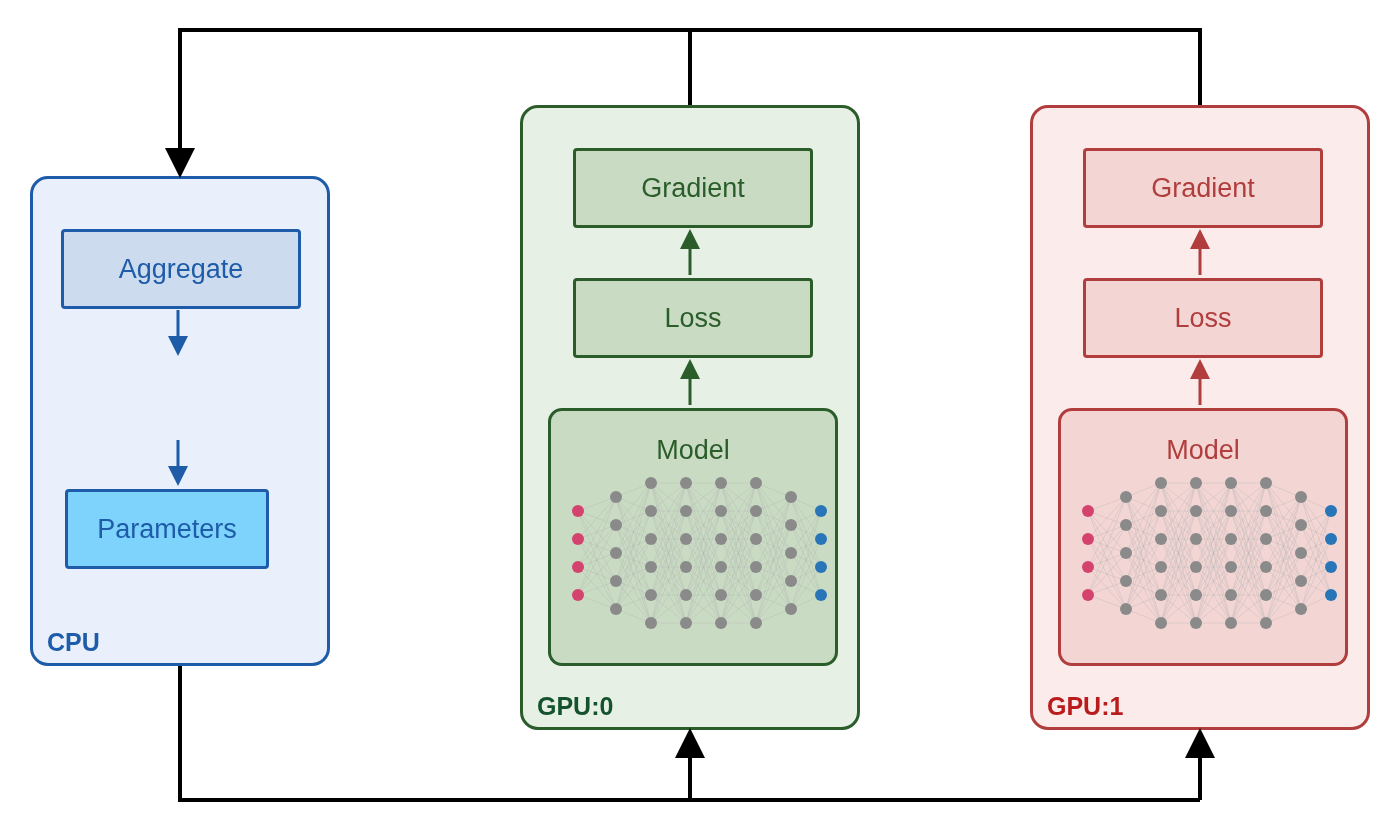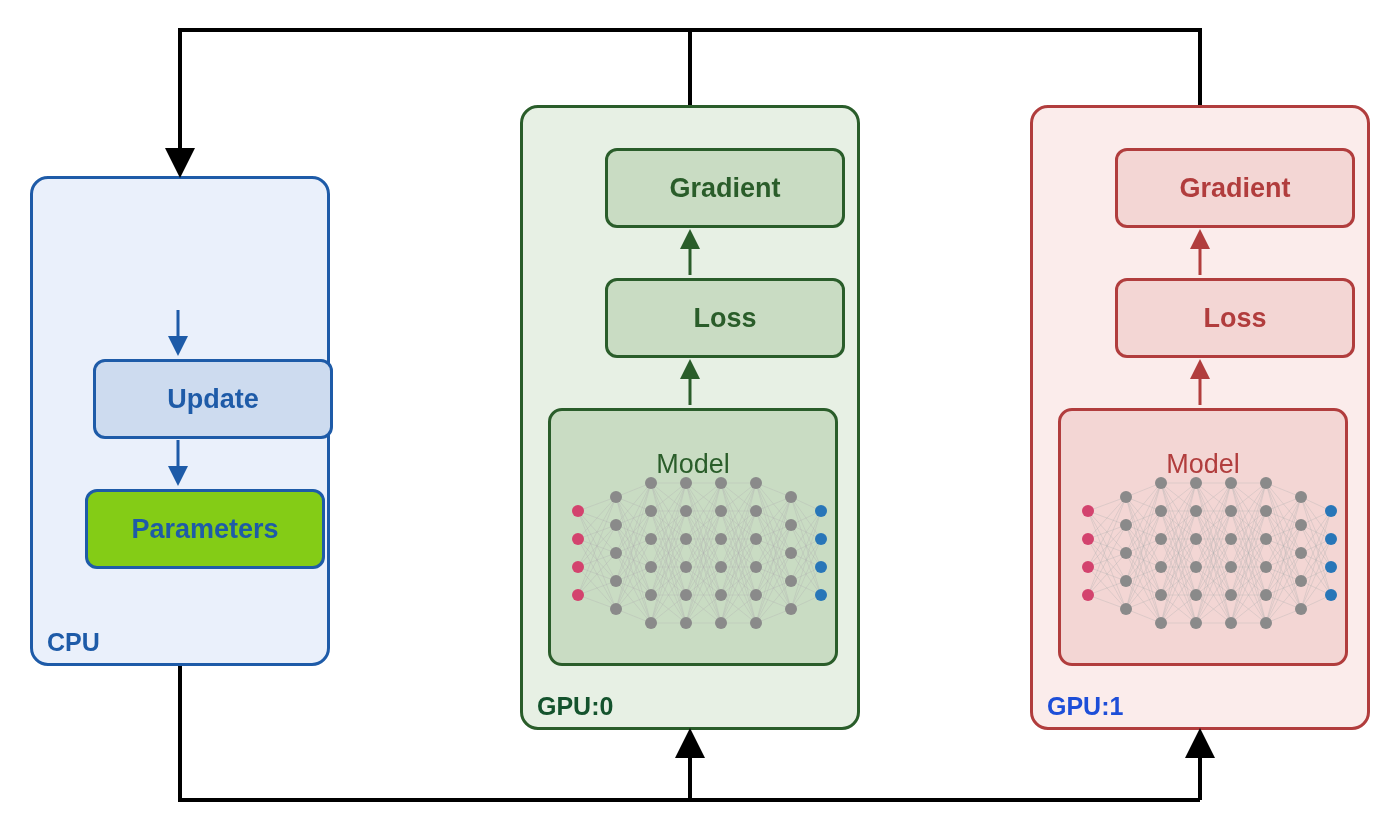--- a/index.html
+++ b/index.html
@@ -20,61 +20,59 @@
   .panel-label {
     position: absolute;
     bottom: 6px;
     left: 14px;
     font-size: 25px;
     font-weight: 700;
   }
   .block {
     position: absolute;
     border: 3px solid;
-    border-radius: 12px;
+    border-radius: 4px;
     display: flex;
     align-items: center;
     justify-content: center;
     font-size: 27px;
-    font-weight: 700;
-    margin-left: 32px;
+    font-weight: 400;
   }
   .model-block {
     position: absolute;
     border: 3px solid;
     border-radius: 14px;
   }
   .model-title {
     text-align: center;
     font-size: 27px;
     font-weight: 400;
-    padding-top: 6px;
-    margin-top: 32px;
+    padding-top: 24px;
   }
   svg.arrows {
     position: absolute;
     left: 0;
     top: 0;
     width: 1400px;
     height: 839px;
     pointer-events: none;
   }
   svg.nn {
     position: absolute;
   }
 </style>
 </head>
 <body>
 
 <div class="panel" style="left:30px; top:176px; width:300px; height:490px;
             border-color:#1e5ba8; background:#eaf0fb;">
-  <div class="block" style="left:28px; top:180px; width:240px; height:80px;
-              border-color:#1e5ba8; background:#cddbef; color:#1e5ba8;">Update</div>
-  <div class="block" style="left:20px; top:310px; width:240px; height:80px;
-              border-color:#1e5ba8; background:#84cc16; color:#1e5ba8;">Parameters</div>
+  <div class="block" style="left:28px; top:50px; width:240px; height:80px;
+              border-color:#1e5ba8; background:#cddbef; color:#1e5ba8;">Aggregate</div>
+  <div class="block" style="left:32px; top:310px; width:204px; height:80px;
+              border-color:#1e5ba8; background:#7dd3fc; color:#1e5ba8;">Parameters</div>
   <div class="panel-label" style="color:#1e5ba8;">CPU</div>
 </div>
 
 <div class="panel" style="left:520px; top:105px; width:340px; height:625px;
             border-color:#2a5d2a; background:#e7f0e4;">
   <div class="block" style="left:50px; top:40px; width:240px; height:80px;
               border-color:#2a5d2a; background:#c9dcc3; color:#2a5d2a;">Gradient</div>
   <div class="block" style="left:50px; top:170px; width:240px; height:80px;
               border-color:#2a5d2a; background:#c9dcc3; color:#2a5d2a;">Loss</div>
   <div class="model-block" style="left:25px; top:300px; width:290px; height:258px;
@@ -595,21 +593,21 @@
           <circle cx="235" cy="100" r="6" fill="#8a8a8a"></circle>
           <circle cx="235" cy="128" r="6" fill="#8a8a8a"></circle>
           <circle cx="235" cy="156" r="6" fill="#8a8a8a"></circle>
           <circle cx="265" cy="58" r="6" fill="#2876b8"></circle>
           <circle cx="265" cy="86" r="6" fill="#2876b8"></circle>
           <circle cx="265" cy="114" r="6" fill="#2876b8"></circle>
           <circle cx="265" cy="142" r="6" fill="#2876b8"></circle>
         </g>
     </svg>
   </div>
-  <div class="panel-label" style="color:#1d4ed8;">GPU:1</div>
+  <div class="panel-label" style="color:#b91c1c;">GPU:1</div>
 </div>
 
 <svg class="arrows">
   <defs>
     <marker id="ah-black" viewBox="0 0 12 12" refX="9" refY="6" markerWidth="9" markerHeight="9" orient="auto-start-reverse">
       <path d="M1,1 L11,6 L1,11 Z" fill="#000"></path>
     </marker>
     <marker id="ah-blue" viewBox="0 0 12 12" refX="9" refY="6" markerWidth="8" markerHeight="8" orient="auto-start-reverse">
       <path d="M1,1 L11,6 L1,11 Z" fill="#1e5ba8"></path>
     </marker>

